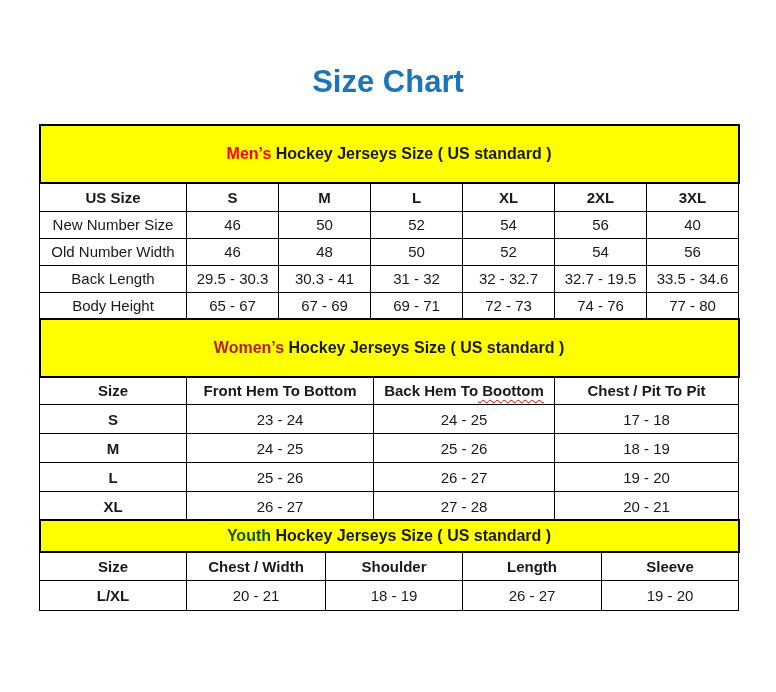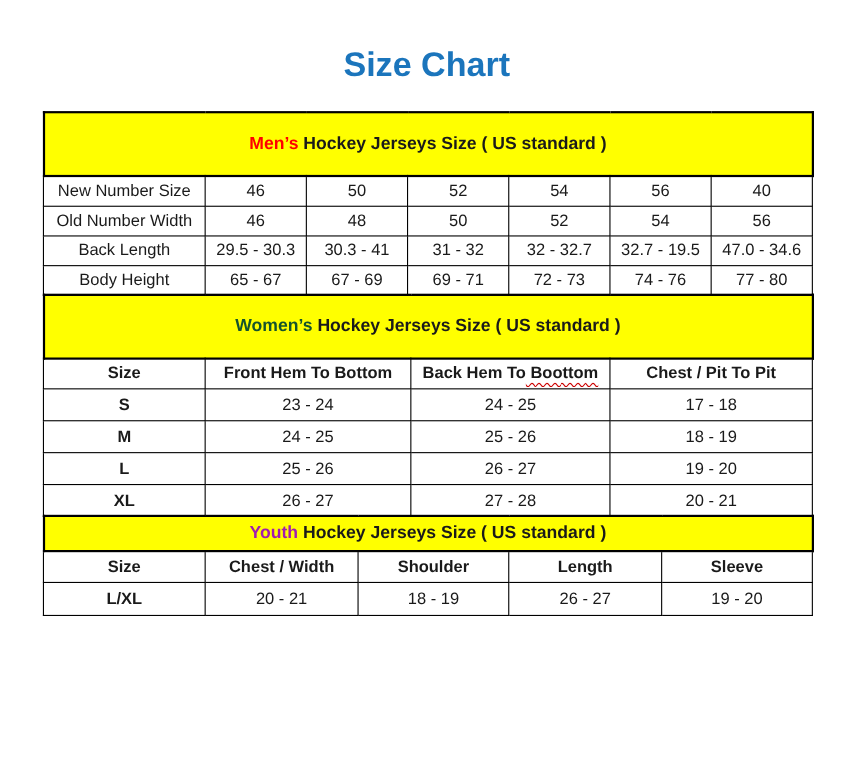--- a/index.html
+++ b/index.html
@@ -3,21 +3,21 @@
 <meta charset="utf-8">
 <style>
   * { margin:0; padding:0; box-sizing:border-box; }
   html,body { width:776px; height:692px; }
   body {
     background:#ffffff;
     font-family:"Liberation Sans", sans-serif;
     color:#1a1a1a;
     overflow:hidden;
   }
-  .page { width:776px; height:692px; padding-top:41px; }
+  .page { width:776px; height:692px; padding-top:64px; }
   .page-title {
     text-align:center;
     font-size:31px;
     font-weight:bold;
     letter-spacing:0px;
   }
   .tables { width:699px; margin:24px auto 0 auto; }
   table {
     border-collapse:collapse;
     table-layout:fixed;
@@ -72,20 +72,29 @@
           <col style="width:92px">
           <col style="width:92px">
       </colgroup>
       <tbody>
           <tr class="band">
         <td colspan="7" style="background:#FFFF00;">
           <span style="color:#FF0000;">Men’s</span><span> Hockey Jerseys Size ( US standard )</span>
         </td>
       </tr>
       <tr>
+        <th>US Size</th>
+        <th>S</th>
+        <th>M</th>
+        <th>L</th>
+        <th>XL</th>
+        <th>2XL</th>
+        <th>3XL</th>
+      </tr>
+      <tr>
         <td class="rlabel">New Number Size</td>
         <td class="val">46</td>
         <td class="val">50</td>
         <td class="val">52</td>
         <td class="val">54</td>
         <td class="val">56</td>
         <td class="val">40</td>
       </tr>
       <tr>
         <td class="rlabel">Old Number Width</td>
@@ -96,21 +105,21 @@
         <td class="val">54</td>
         <td class="val">56</td>
       </tr>
       <tr>
         <td class="rlabel">Back Length</td>
         <td class="val">29.5 - 30.3</td>
         <td class="val">30.3 - 41</td>
         <td class="val">31 - 32</td>
         <td class="val">32 - 32.7</td>
         <td class="val">32.7 - 19.5</td>
-        <td class="val">47.0 - 34.6</td>
+        <td class="val">33.5 - 34.6</td>
       </tr>
       <tr>
         <td class="rlabel">Body Height</td>
         <td class="val">65 - 67</td>
         <td class="val">67 - 69</td>
         <td class="val">69 - 71</td>
         <td class="val">72 - 73</td>
         <td class="val">74 - 76</td>
         <td class="val">77 - 80</td>
       </tr>
@@ -120,21 +129,21 @@
     <table class="section-table">
       <colgroup>
         <col style="width:147px">
           <col style="width:187px">
           <col style="width:181px">
           <col style="width:184px">
       </colgroup>
       <tbody>
           <tr class="band">
         <td colspan="4" style="background:#FFFF00;">
-          <span style="color:#14532d;">Women’s</span><span> Hockey Jerseys Size ( US standard )</span>
+          <span style="color:#b91c1c;">Women’s</span><span> Hockey Jerseys Size ( US standard )</span>
         </td>
       </tr>
       <tr>
         <th>Size</th>
         <th>Front Hem To Bottom</th>
         <th><span>Back Hem To</span><span class="squiggle"> Boottom</span></th>
         <th>Chest / Pit To Pit</th>
       </tr>
       <tr class="w-row">
         <td class="rlabel-bold">S</td>
@@ -167,21 +176,21 @@
       <colgroup>
         <col style="width:147px">
           <col style="width:139px">
           <col style="width:137px">
           <col style="width:139px">
           <col style="width:137px">
       </colgroup>
       <tbody>
           <tr class="band band-youth">
         <td colspan="5" style="background:#FFFF00;">
-          <span style="color:#a21caf;">Youth</span><span> Hockey Jerseys Size ( US standard )</span>
+          <span style="color:#14532d;">Youth</span><span> Hockey Jerseys Size ( US standard )</span>
         </td>
       </tr>
       <tr>
         <th>Size</th>
         <th>Chest / Width</th>
         <th>Shoulder</th>
         <th>Length</th>
         <th>Sleeve</th>
       </tr>
       <tr class="y-row">

